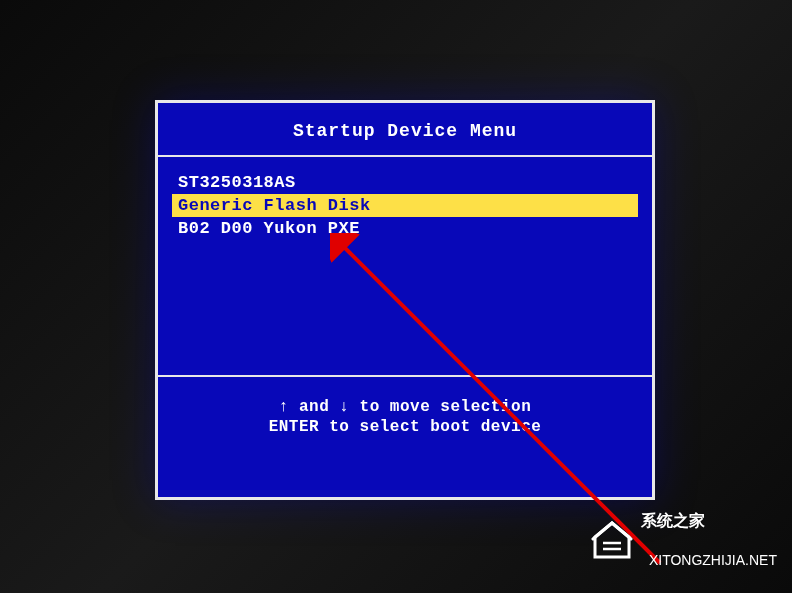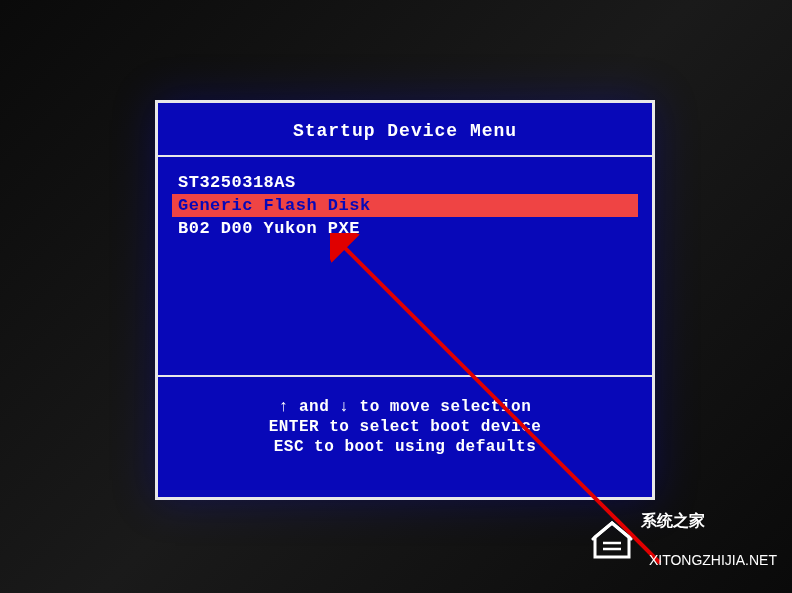--- a/index.html
+++ b/index.html
@@ -49,21 +49,21 @@
     }
     .device-item {
       color: #ffffff;
       font-size: 17px;
       font-weight: bold;
       padding: 2px 6px;
       letter-spacing: 0.5px;
       white-space: nowrap;
     }
     .device-item.selected {
-      background: #ef4444;
+      background: #fde047;
       color: #0808b8;
     }
     .instructions {
       padding: 20px 8px;
       text-align: center;
     }
     .instruction-line {
       color: #ffffff;
       font-size: 16px;
       font-weight: bold;
@@ -125,21 +125,20 @@
       <span>Generic Flash Disk</span>
     </div>
     <div class="device-item">
       <span>B02 D00 Yukon PXE</span>
     </div>
   </div>
 
   <div class="instructions">
     <div class="instruction-line">↑ and ↓ to move selection</div>
     <div class="instruction-line">ENTER to select boot device</div>
-    <div class="instruction-line">ESC to boot using defaults</div>
   </div>
 </div>
 
 <svg class="arrow-annotation" width="360" height="360">
   <defs>
     <marker id="arrowhead" markerWidth="12" markerHeight="10" refX="2" refY="5" orient="auto">
       <polygon points="0 0, 12 5, 0 10" fill="#e00000"></polygon>
     </marker>
   </defs>
   <line x1="330" y1="330" x2="10" y2="10" stroke-width="4" marker-end="url(#arrowhead)" stroke="#e00000"></line>

